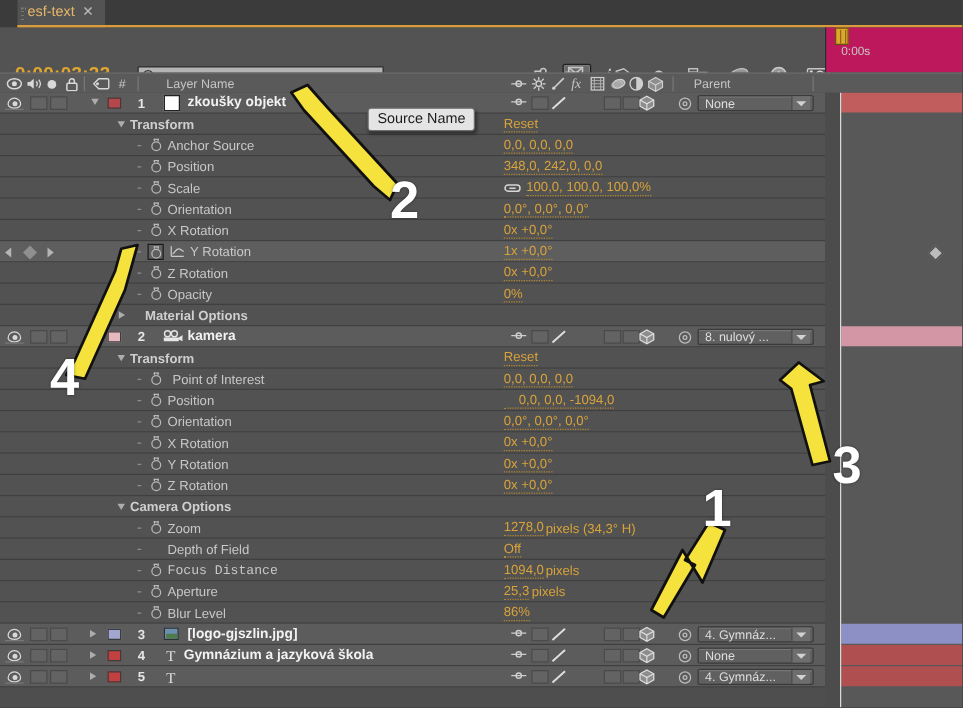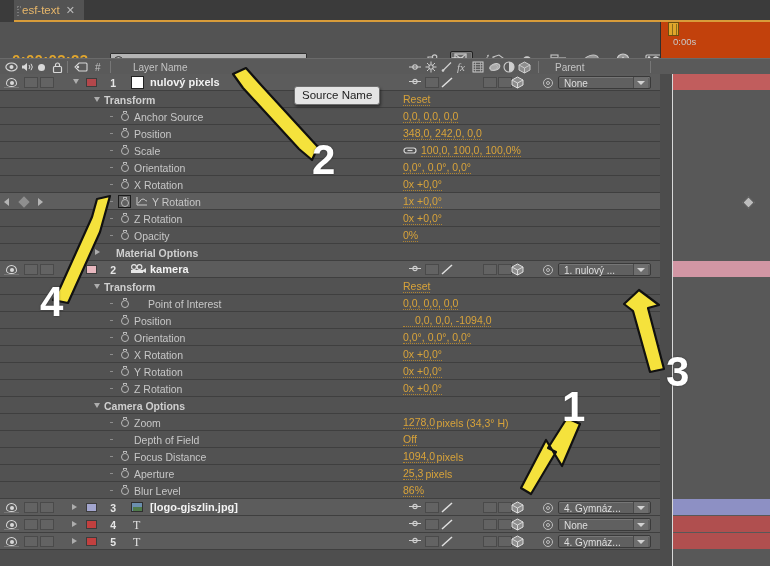--- a/index.html
+++ b/index.html
@@ -105,21 +105,21 @@
   
   .kfnav{position:absolute;left:4px;top:3px;width:42px;height:11px;}
   .kfnav .la{position:absolute;left:0;top:1.5px;width:0;height:0;
      border-right:5px solid #b4b4b4;border-top:4px solid transparent;border-bottom:4px solid transparent;}
   .kfnav .ra{position:absolute;left:34px;top:1.5px;width:0;height:0;
      border-left:5px solid #b4b4b4;border-top:4px solid transparent;border-bottom:4px solid transparent;}
   .kfnav .di{position:absolute;left:16px;top:1.5px;width:8px;height:8px;background:#8f8f8f;
      transform:rotate(45deg);}
 
   
-  .tlhdr{position:absolute;left:660px;top:22px;width:110px;height:36px;background:#c2410c;
+  .tlhdr{position:absolute;left:660px;top:22px;width:110px;height:36px;background:#be185d;
      border-left:1px solid #2e2e2e;}
   .tlhdr .tlabel{position:absolute;left:12px;top:14px;font-size:9.5px;color:#c8c8c8;}
   .tlgrid{position:absolute;left:660px;top:0;width:110px;height:492px;}
   .tlcol{position:absolute;left:0;top:0;width:110px;height:492px;background:#585858;}
   .tlshade{position:absolute;left:0;top:0;width:13px;height:492px;background:#4c4c4c;}
   .tlbar{position:absolute;left:13px;width:97px;height:16px;}
   .tlbar.red{background:#c15d5d;}
   .tlbar.pink{background:#d296a4;}
   .tlbar.blue{background:#8d90c4;}
   .tlbar.dred{background:#b04f4f;}
@@ -336,21 +336,21 @@
             <span class="e-o"></span>
             <span class="e-p"></span>
           </div>
           <div class="eyeline"></div>
           <div class="sqbox" style="left:24px;"></div>
           <div class="sqbox" style="left:40px;"></div>
           <div class="tri down" style="left:73px;top:5px;"></div>
           <div class="lblsw" style="left:86px;background:#b3474b;"></div>
           <div class="num" style="left:104px;">1</div>
           <div class="whitebox" style="left:131px;"></div>
-          <div class="rowtext layername" style="left:150px;">nulový pixels</div>
+          <div class="rowtext layername" style="left:150px;">zkoušky objekt</div>
           <div class="mini" style="left:408px;top:2px;"><svg width="14" height="11" viewBox="0 0 14 11">
               <path d="M1 5.5H13" stroke="#cfcfcf" stroke-width="1"></path>
               <circle cx="7" cy="5.5" r="2.1" fill="none" stroke="#cfcfcf" stroke-width="1.1"></circle>
             </svg></div>
           <div class="sqbox" style="left:425px;"></div>
           <div class="mini" style="left:440px;top:2px;"><svg width="14" height="13" viewBox="0 0 14 13">
               <path d="M2 11 L12 2" stroke="#e0e0e0" stroke-width="1.5"></path>
             </svg></div>
           <div class="sqbox" style="left:483px;"></div>
           <div class="sqbox" style="left:498px;"></div>
@@ -483,36 +483,36 @@
               <path d="M2 11 L12 2" stroke="#e0e0e0" stroke-width="1.5"></path>
             </svg></div>
           <div class="sqbox" style="left:483px;"></div>
           <div class="sqbox" style="left:498px;"></div>
           <div class="cube" style="left:511px;"><svg width="13" height="13" viewBox="0 0 13 13">
               <path d="M6.5 1 L12 4 L12 9 L6.5 12 L1 9 L1 4 Z" fill="#8d8d8d" stroke="#e0e0e0" stroke-width="1"></path>
               <path d="M1 4 L6.5 7 L12 4 M6.5 7 V12" fill="none" stroke="#e0e0e0" stroke-width=".9"></path>
             </svg></div>
           <div class="pick"></div>
           <div class="pdrop">
-            <span class="ptxt">1. nulový ...</span>
+            <span class="ptxt">8. nulový ...</span>
             <span class="parr"></span>
           </div>
         </div>
         <div class="row grp" style="top:204px;">
           <div class="tri down" style="left:94px;top:6px;"></div>
           <div class="rowtext grpname" style="left:104px;">Transform</div>
           <div class="val">Reset</div>
         </div>
         <div class="row prop" style="top:221px;">
           <div class="dash" style="left:110px;top:8px;"></div>
           <div class="stopwatch" style="left:120px;top:3px;">
             <span class="sw-ring"></span>
             <span class="sw-top"></span>
           </div>
-          <div class="rowtext propname" style="left:148px;">Point of Interest</div>
+          <div class="rowtext propname" style="left:138px;">Point of Interest</div>
           <div class="val" style="left:403px;">0,0, 0,0, 0,0</div>
         </div>
         <div class="row prop" style="top:238px;">
           <div class="dash" style="left:110px;top:8px;"></div>
           <div class="stopwatch" style="left:120px;top:3px;">
             <span class="sw-ring"></span>
             <span class="sw-top"></span>
           </div>
           <div class="rowtext propname" style="left:134px;">Position</div>
           <div class="val" style="left:403px;padding-left:12px;">0,0, 0,0, -1094,0</div>
@@ -571,21 +571,21 @@
           <div class="dash" style="left:110px;top:8px;"></div>
           <div class="rowtext propname" style="left:134px;">Depth of Field</div>
           <div class="val" style="left:403px;">Off</div>
         </div>
         <div class="row prop" style="top:374px;">
           <div class="dash" style="left:110px;top:8px;"></div>
           <div class="stopwatch" style="left:120px;top:3px;">
             <span class="sw-ring"></span>
             <span class="sw-top"></span>
           </div>
-          <div class="rowtext propname" style="left:134px;">Focus Distance</div>
+          <div class="rowtext propname" style="left:134px;font-family:Liberation Mono, monospace;">Focus Distance</div>
           <div class="val" style="left:403px;">1094,0</div>
           <div style="position:absolute;left:436.6px;top:3px;font-size:10.5px;color:#d8a33a;white-space:nowrap;"> pixels</div>
         </div>
         <div class="row prop" style="top:391px;">
           <div class="dash" style="left:110px;top:8px;"></div>
           <div class="stopwatch" style="left:120px;top:3px;">
             <span class="sw-ring"></span>
             <span class="sw-top"></span>
           </div>
           <div class="rowtext propname" style="left:134px;">Aperture</div>
@@ -639,20 +639,21 @@
             <span class="e-o"></span>
             <span class="e-p"></span>
           </div>
           <div class="eyeline"></div>
           <div class="sqbox" style="left:24px;"></div>
           <div class="sqbox" style="left:40px;"></div>
           <div class="tri right" style="left:72px;top:5px;"></div>
           <div class="lblsw" style="left:86px;background:#c2403f;"></div>
           <div class="num" style="left:104px;">4</div>
           <div class="texticon" style="left:133px;">T</div>
+          <div class="rowtext layername" style="left:147px;">Gymnázium a jazyková škola</div>
           <div class="mini" style="left:408px;top:2px;"><svg width="14" height="11" viewBox="0 0 14 11">
               <path d="M1 5.5H13" stroke="#cfcfcf" stroke-width="1"></path>
               <circle cx="7" cy="5.5" r="2.1" fill="none" stroke="#cfcfcf" stroke-width="1.1"></circle>
             </svg></div>
           <div class="sqbox" style="left:425px;"></div>
           <div class="mini" style="left:440px;top:2px;"><svg width="14" height="13" viewBox="0 0 14 13">
               <path d="M2 11 L12 2" stroke="#e0e0e0" stroke-width="1.5"></path>
             </svg></div>
           <div class="sqbox" style="left:483px;"></div>
           <div class="sqbox" style="left:498px;"></div>

